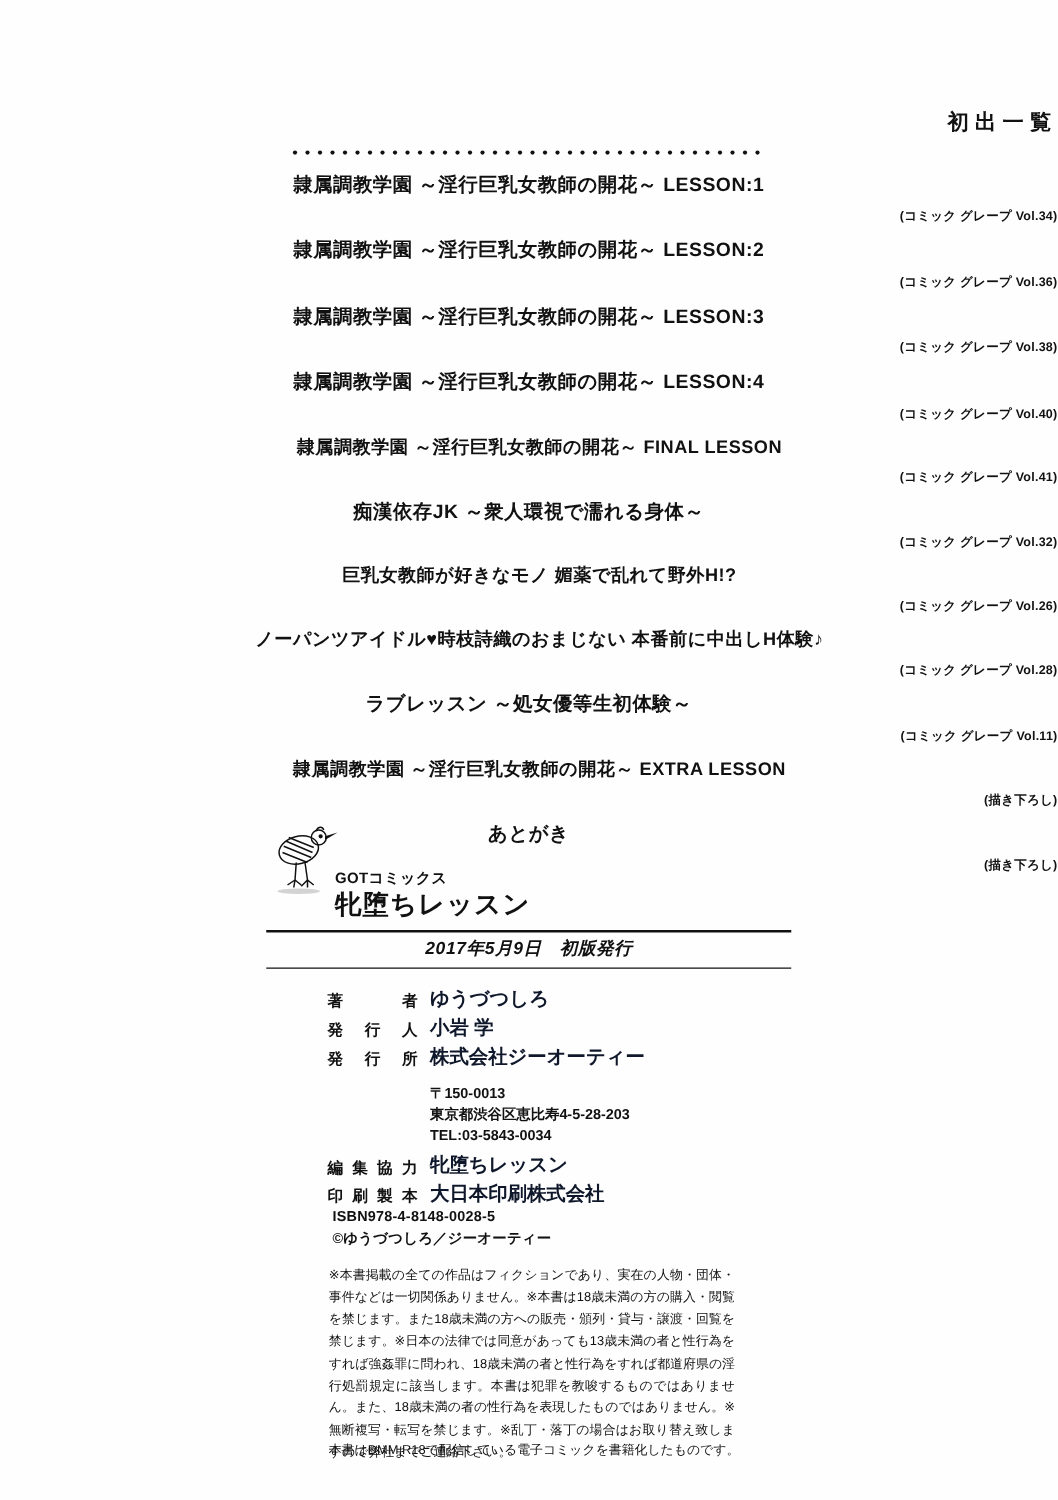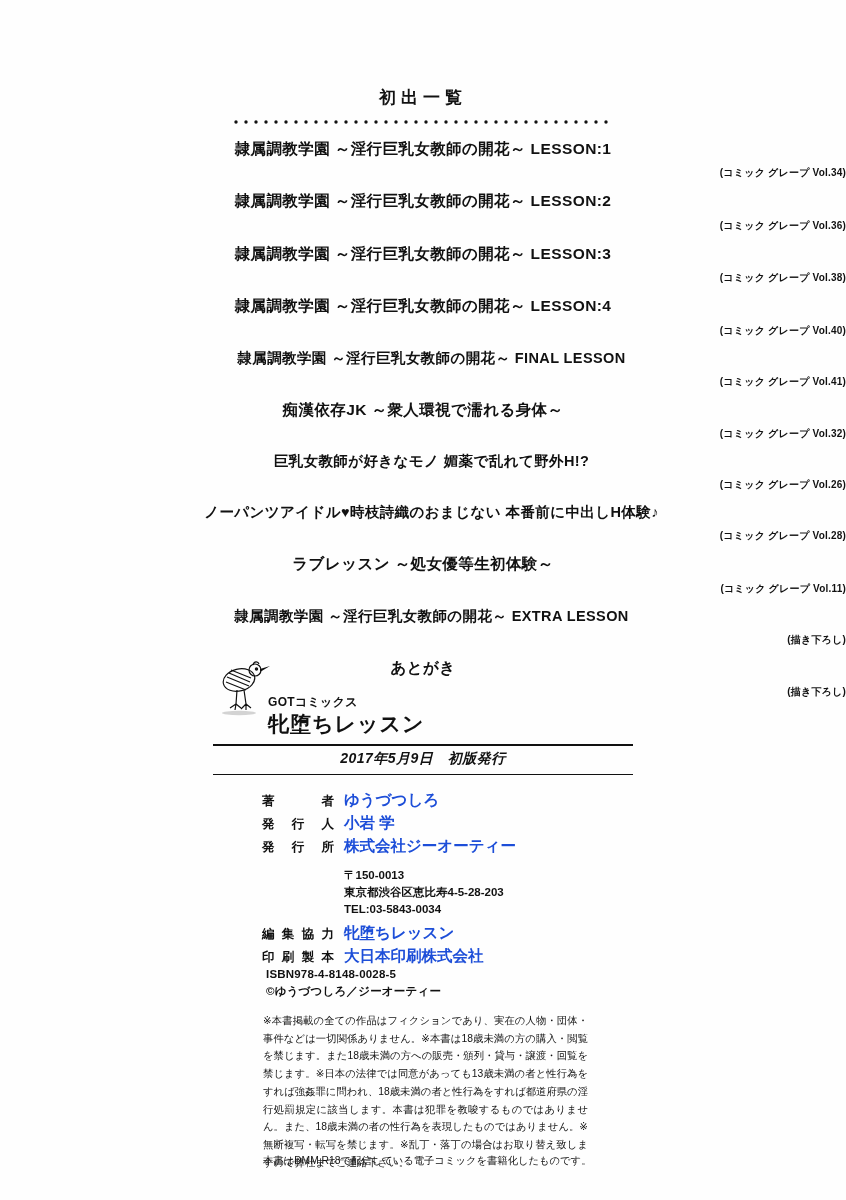--- a/index.html
+++ b/index.html
@@ -28,20 +28,21 @@
     top: 86px;
     width: 846px;
     text-align: center;
   }
   .credits-title {
     font-size: 17px;
     font-weight: bold;
     letter-spacing: 5px;
     color: #111;
     margin-bottom: 10px;
+    text-align: right;
   }
   .dot-rule {
     width: 380px;
     height: 6px;
     margin: 0 auto 14px auto;
     display: block;
   }
   .entry {
     margin-bottom: 11px;
   }
@@ -148,21 +149,21 @@
     font-weight: bold;
     color: #111;
     text-align: justify;
     text-align-last: justify;
     padding-top: 3px;
     letter-spacing: 0;
   }
   .staff-value {
     font-size: 15.5px;
     font-weight: bold;
-    color: #1d4ed8;
+    color: #0f172a;
     line-height: 1.25;
     padding-left: 10px;
   }
   .staff-sub {
     font-size: 11.5px;
     font-weight: bold;
     color: #111;
     line-height: 1.45;
     padding-left: 10px;
     margin-top: 12px;

